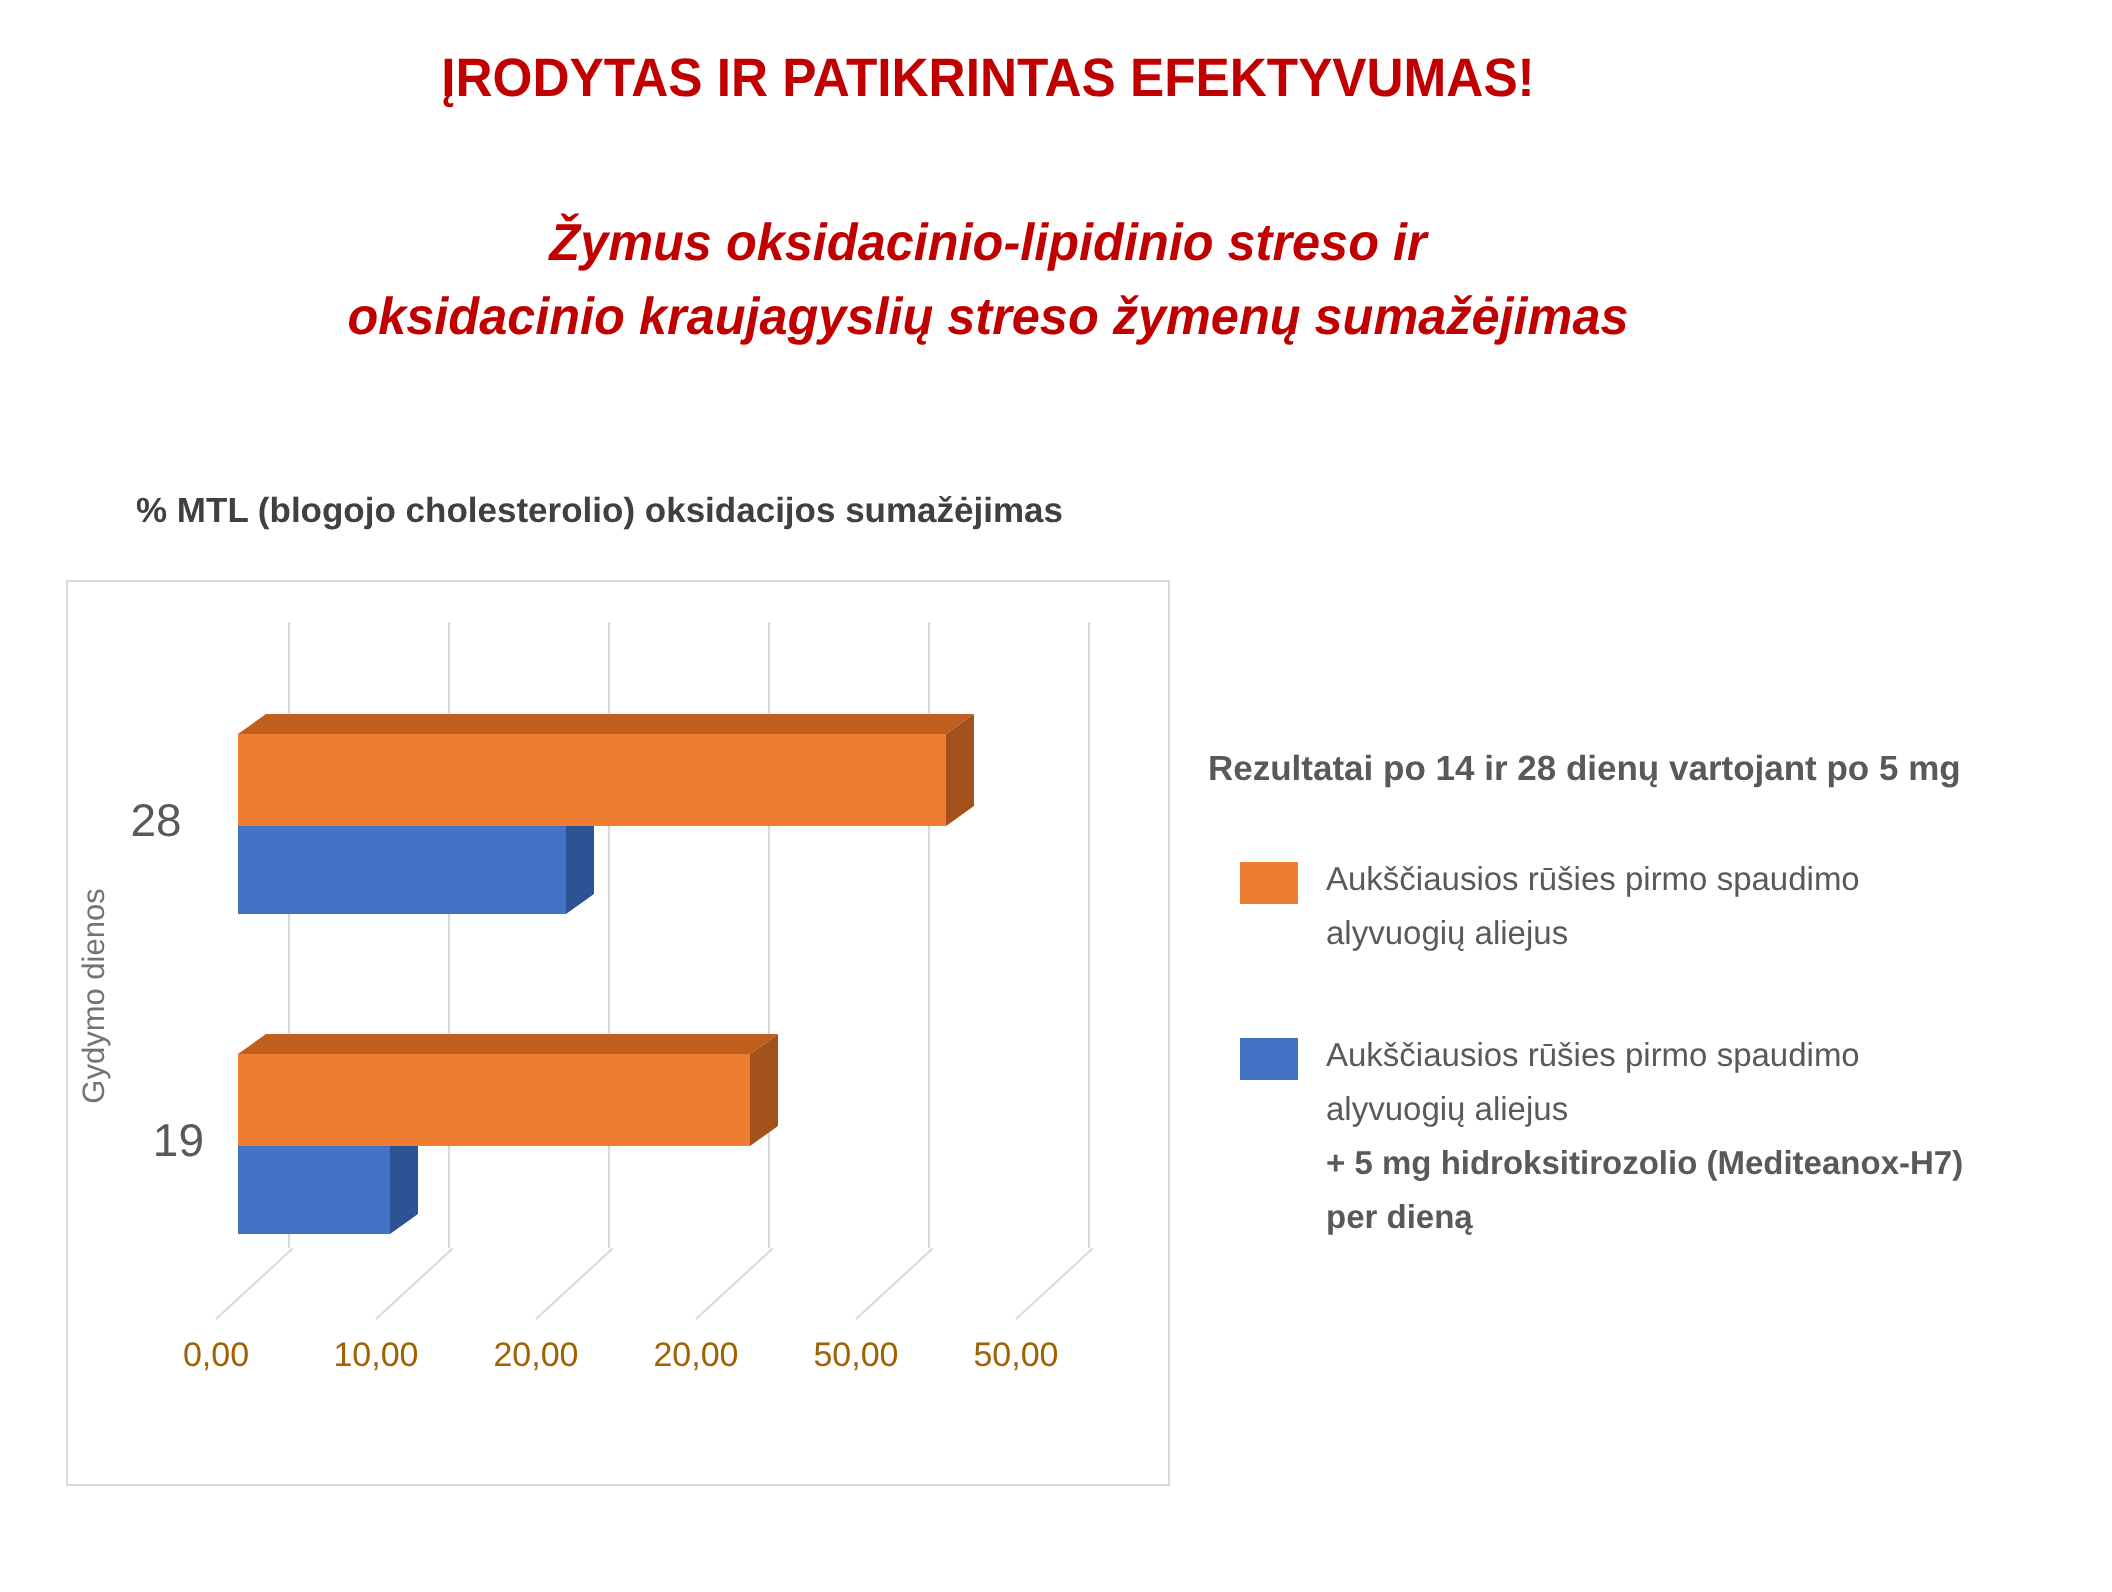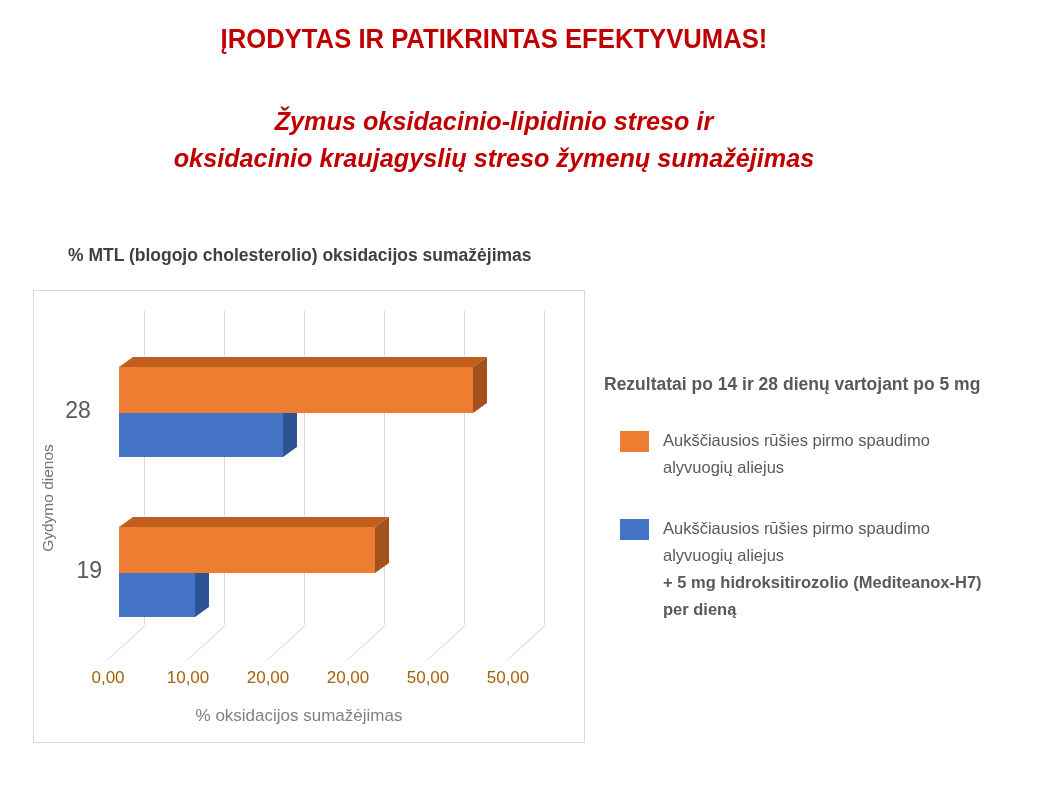--- a/index.html
+++ b/index.html
@@ -51,21 +51,20 @@
 
   <div class="subtitle">
     <div>Žymus oksidacinio-lipidinio streso ir</div>
     <div>oksidacinio kraujagyslių streso žymenų sumažėjimas</div>
   </div>
 
   <div class="chart-title">% MTL (blogojo cholesterolio) oksidacijos sumažėjimas</div>
 
   <div class="chart-box" id="plot">
     <div class="y-axis-title">Gydymo dienos</div>
-    <div class="x-axis-title">% oksidacijos sumažėjimas</div>
   <div class="gridline" style="left: 110px; top: 20px; height: 313px;"></div>
       <div class="floorline" style="left: 74px; top: 368px;"></div>
       <div class="tick-label" style="left: 44px; top: 377px;">0,00</div>
       <div class="gridline" style="left: 190px; top: 20px; height: 313px;"></div>
       <div class="floorline" style="left: 154px; top: 368px;"></div>
       <div class="tick-label" style="left: 124px; top: 377px;">10,00</div>
       <div class="gridline" style="left: 270px; top: 20px; height: 313px;"></div>
       <div class="floorline" style="left: 234px; top: 368px;"></div>
       <div class="tick-label" style="left: 204px; top: 377px;">20,00</div>
       <div class="gridline" style="left: 350px; top: 20px; height: 313px;"></div>

